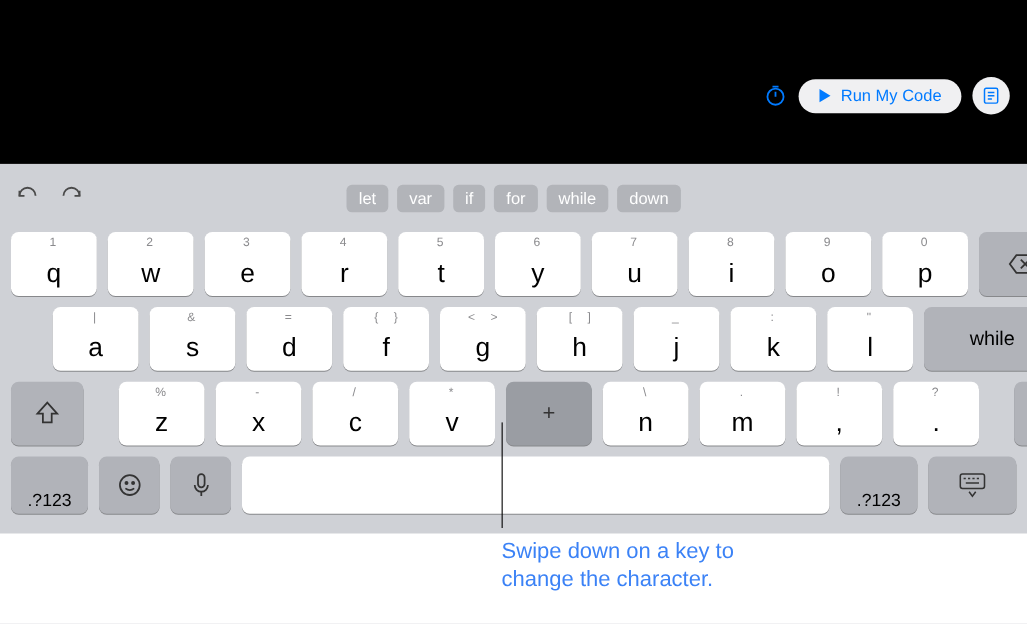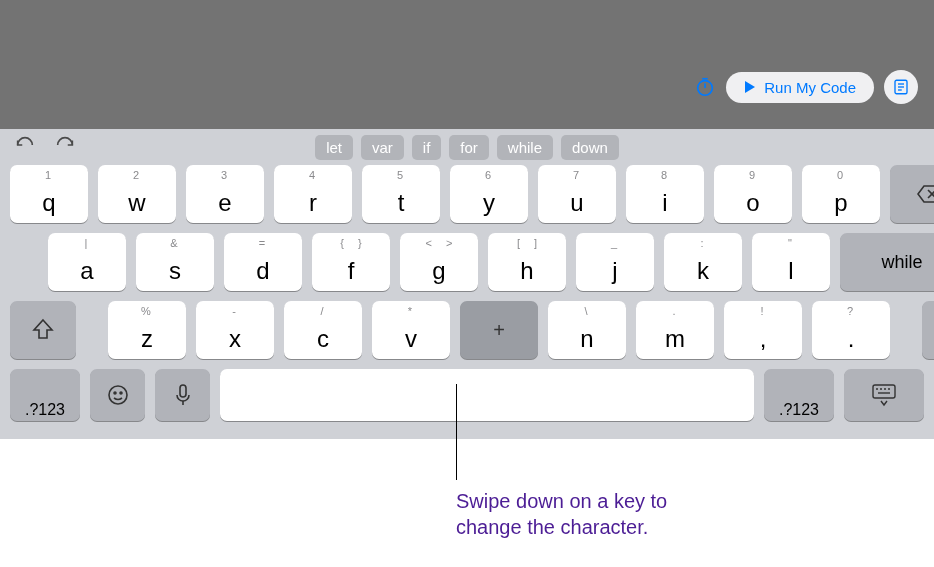--- a/index.html
+++ b/index.html
@@ -4,22 +4,22 @@
 <style>
 * { box-sizing: border-box; margin: 0; padding: 0; }
 body {
   font-family: -apple-system, "Helvetica Neue", Arial, sans-serif;
   background: #fff;
   width: 934px;
   height: 567px;
   position: relative;
 }
 .content-area {
-  height: 129px;
-  background: #737373;
+  height: 149px;
+  background: #000000;
   position: relative;
 }
 .toolbar-top {
   position: absolute;
   right: 16px;
   top: 70px;
   display: flex;
   align-items: center;
   gap: 10px;
 }
@@ -48,21 +48,21 @@
   justify-content: center;
   color: #007aff;
 }
 .page-btn svg { width: 18px; height: 18px; }
 
 .keyboard {
   background: #cfd1d6;
   padding-bottom: 8px;
 }
 .kb-bar {
-  height: 36px;
+  height: 62px;
   display: flex;
   align-items: center;
   justify-content: center;
   position: relative;
 }
 .kb-undo-redo {
   position: absolute;
   left: 14px;
   display: flex;
   gap: 18px;
@@ -141,21 +141,21 @@
   top: 384px;
   width: 1px;
   height: 96px;
   background: #000;
 }
 .callout-text {
   position: absolute;
   left: 456px;
   top: 488px;
   font-size: 20px;
-  color: #4c1d95;
+  color: #3b82f6;
   line-height: 1.3;
   max-width: 260px;
 }
 </style>
 </head>
 <body>
 
 <div class="content-area">
   <div class="toolbar-top">
     <span class="timer-icon">

